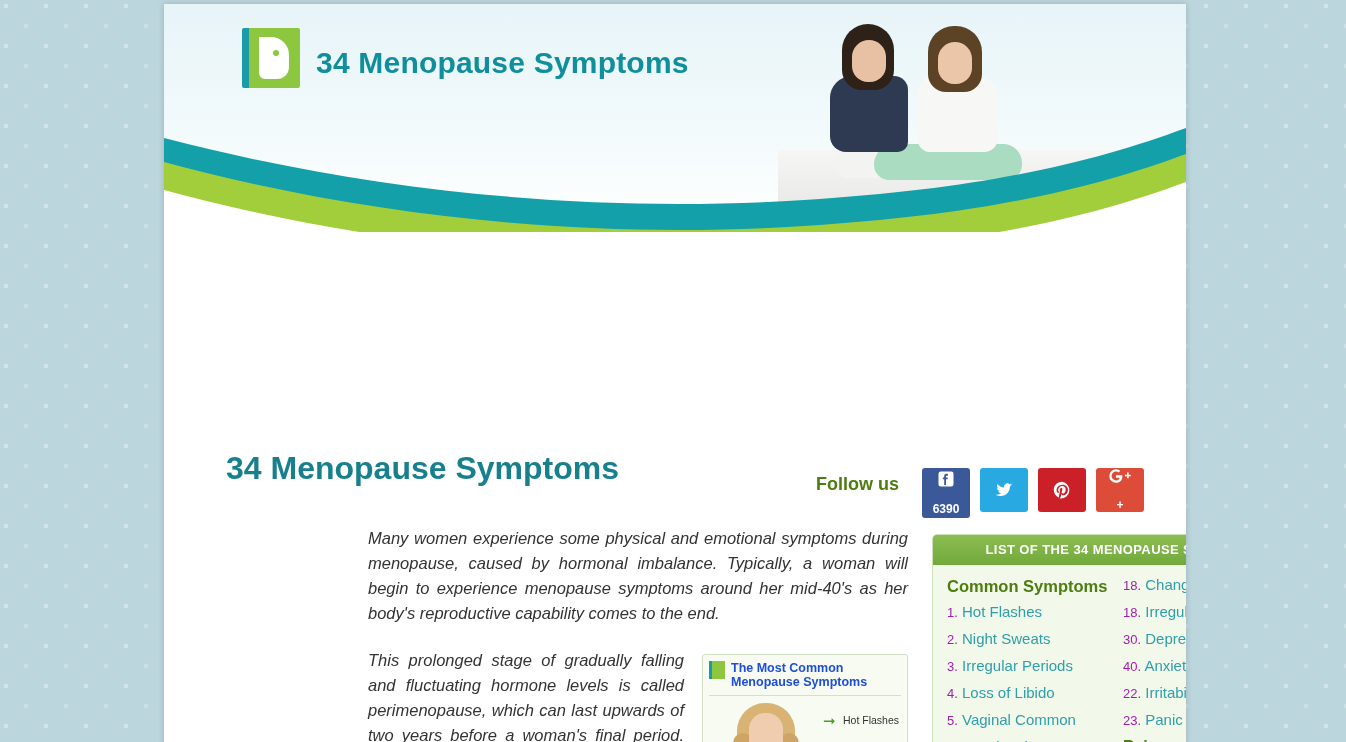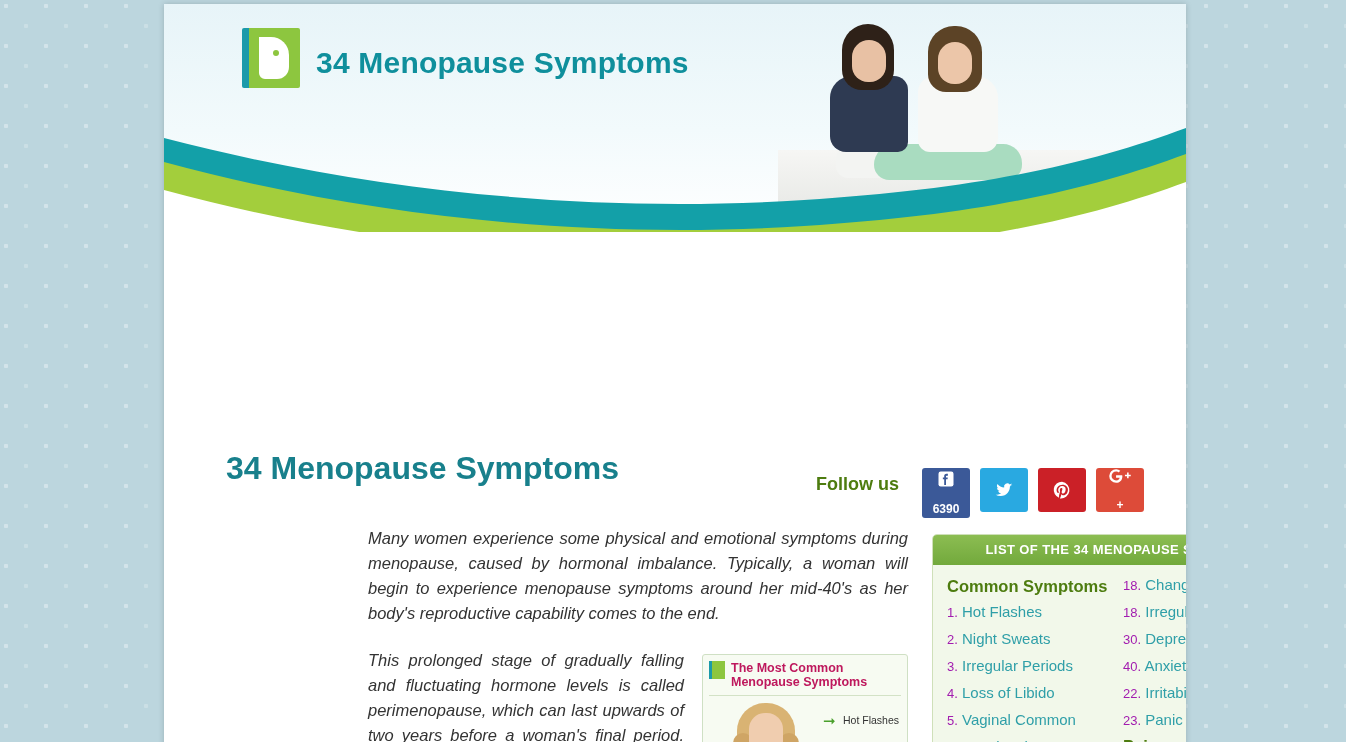--- a/index.html
+++ b/index.html
@@ -235,21 +235,21 @@
     overflow: hidden;
   }
   .fig-head {
     position: absolute;
     left: 0; top: 0;
     width: 204px;
     padding: 6px 4px 4px 28px;
     box-sizing: border-box;
     font-size: 12.5px;
     font-weight: bold;
-    color: #be185d;
+    color: #1d4ed8;
     line-height: 14px;
   }
   .fig-logo {
     position: absolute;
     left: 6px; top: 6px;
     width: 16px; height: 18px;
     background: #8dc63f;
     border-left: 3px solid #1b9aaa;
     box-sizing: border-box;
   }

